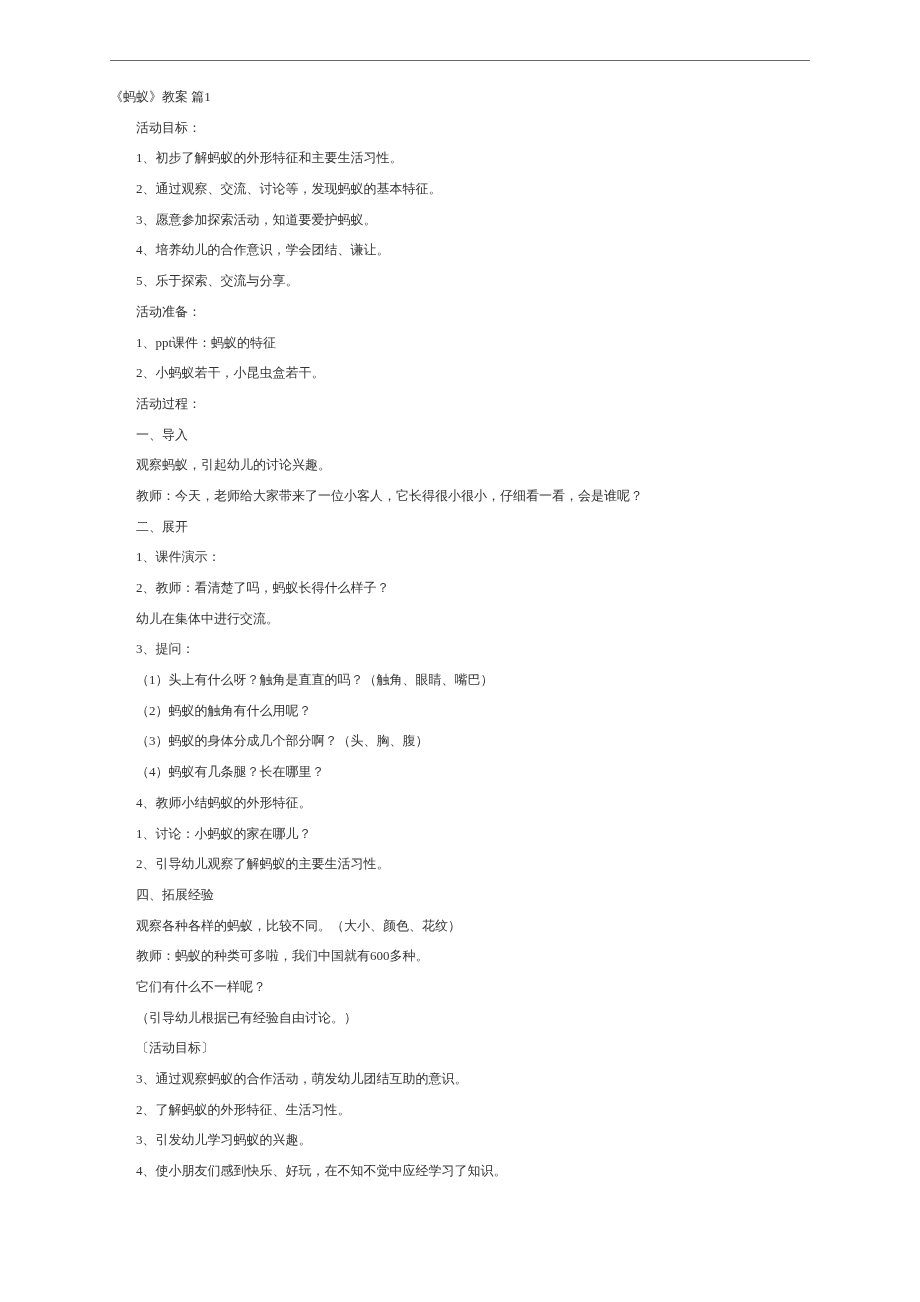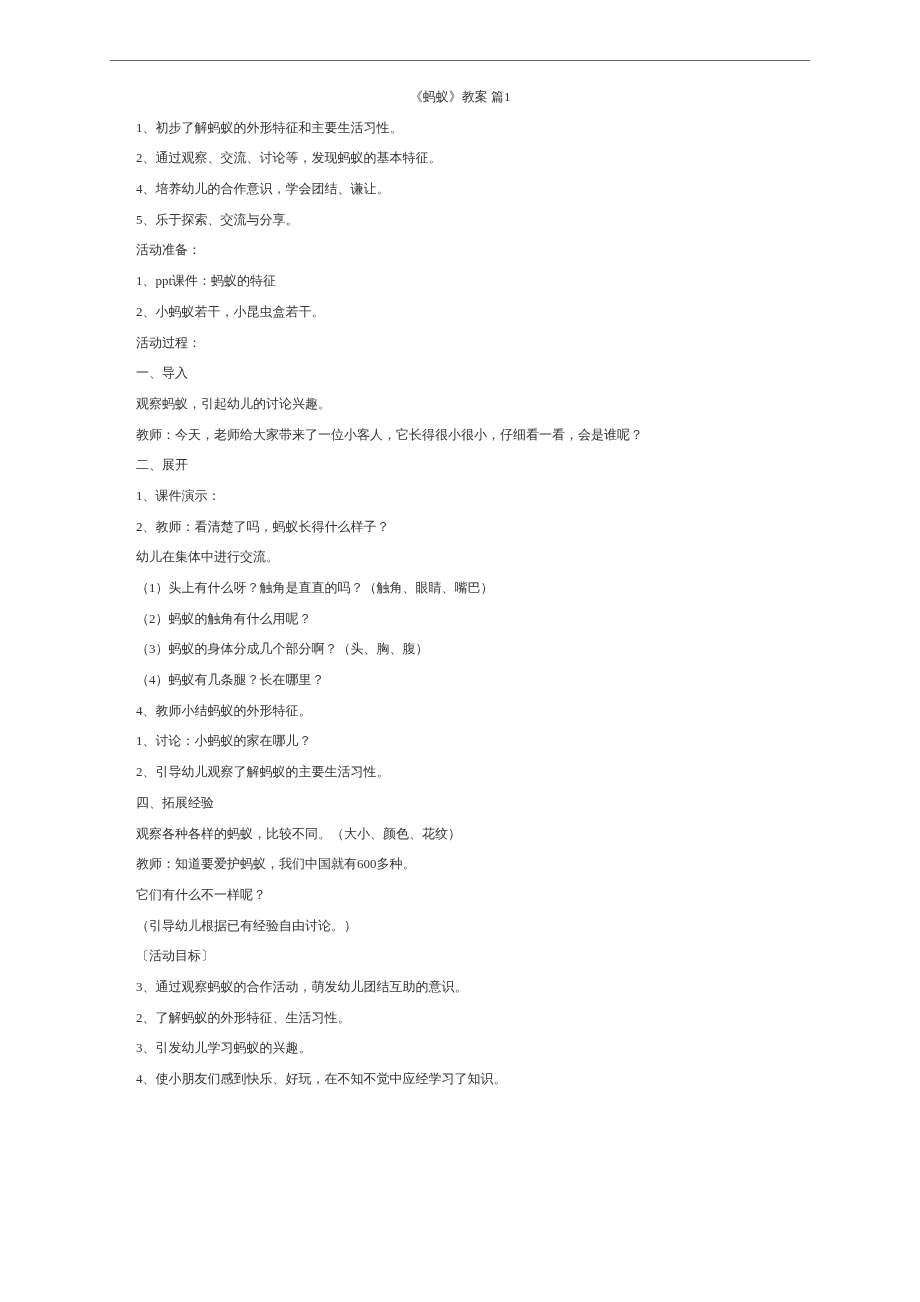--- a/index.html
+++ b/index.html
@@ -18,59 +18,61 @@
     }
     .page {
       padding: 60px 110px 60px 110px;
     }
     .divider {
       border-top: 1px solid #666;
       margin-bottom: 24px;
     }
     .heading {
       margin-bottom: 6px;
-      text-align: center;
     }
     .para {
       text-indent: 2em;
       margin-bottom: 6px;
     }
   </style>
 </head>
 <body>
 
 <div class="page">
   <div class="divider"></div>
 
   <div class="heading">《蚂蚁》教案 篇1</div>
+  <div class="para">活动目标：</div>
   <div class="para">1、初步了解蚂蚁的外形特征和主要生活习性。</div>
   <div class="para">2、通过观察、交流、讨论等，发现蚂蚁的基本特征。</div>
+  <div class="para">3、愿意参加探索活动，知道要爱护蚂蚁。</div>
   <div class="para">4、培养幼儿的合作意识，学会团结、谦让。</div>
   <div class="para">5、乐于探索、交流与分享。</div>
   <div class="para">活动准备：</div>
   <div class="para">1、ppt课件：蚂蚁的特征</div>
   <div class="para">2、小蚂蚁若干，小昆虫盒若干。</div>
   <div class="para">活动过程：</div>
   <div class="para">一、导入</div>
   <div class="para">观察蚂蚁，引起幼儿的讨论兴趣。</div>
   <div class="para">教师：今天，老师给大家带来了一位小客人，它长得很小很小，仔细看一看，会是谁呢？</div>
   <div class="para">二、展开</div>
   <div class="para">1、课件演示：</div>
   <div class="para">2、教师：看清楚了吗，蚂蚁长得什么样子？</div>
   <div class="para">幼儿在集体中进行交流。</div>
+  <div class="para">3、提问：</div>
   <div class="para">（1）头上有什么呀？触角是直直的吗？（触角、眼睛、嘴巴）</div>
   <div class="para">（2）蚂蚁的触角有什么用呢？</div>
   <div class="para">（3）蚂蚁的身体分成几个部分啊？（头、胸、腹）</div>
   <div class="para">（4）蚂蚁有几条腿？长在哪里？</div>
   <div class="para">4、教师小结蚂蚁的外形特征。</div>
   <div class="para">1、讨论：小蚂蚁的家在哪儿？</div>
   <div class="para">2、引导幼儿观察了解蚂蚁的主要生活习性。</div>
   <div class="para">四、拓展经验</div>
   <div class="para">观察各种各样的蚂蚁，比较不同。（大小、颜色、花纹）</div>
-  <div class="para">教师：知道要爱护蚂蚁，我们中国就有600多种。</div>
+  <div class="para">教师：蚂蚁的种类可多啦，我们中国就有600多种。</div>
   <div class="para">它们有什么不一样呢？</div>
   <div class="para">（引导幼儿根据已有经验自由讨论。）</div>
 
   <div class="para">〔活动目标〕</div>
   <div class="para">3、通过观察蚂蚁的合作活动，萌发幼儿团结互助的意识。</div>
   <div class="para">2、了解蚂蚁的外形特征、生活习性。</div>
   <div class="para">3、引发幼儿学习蚂蚁的兴趣。</div>
   <div class="para">4、使小朋友们感到快乐、好玩，在不知不觉中应经学习了知识。</div>
 
 </div>

